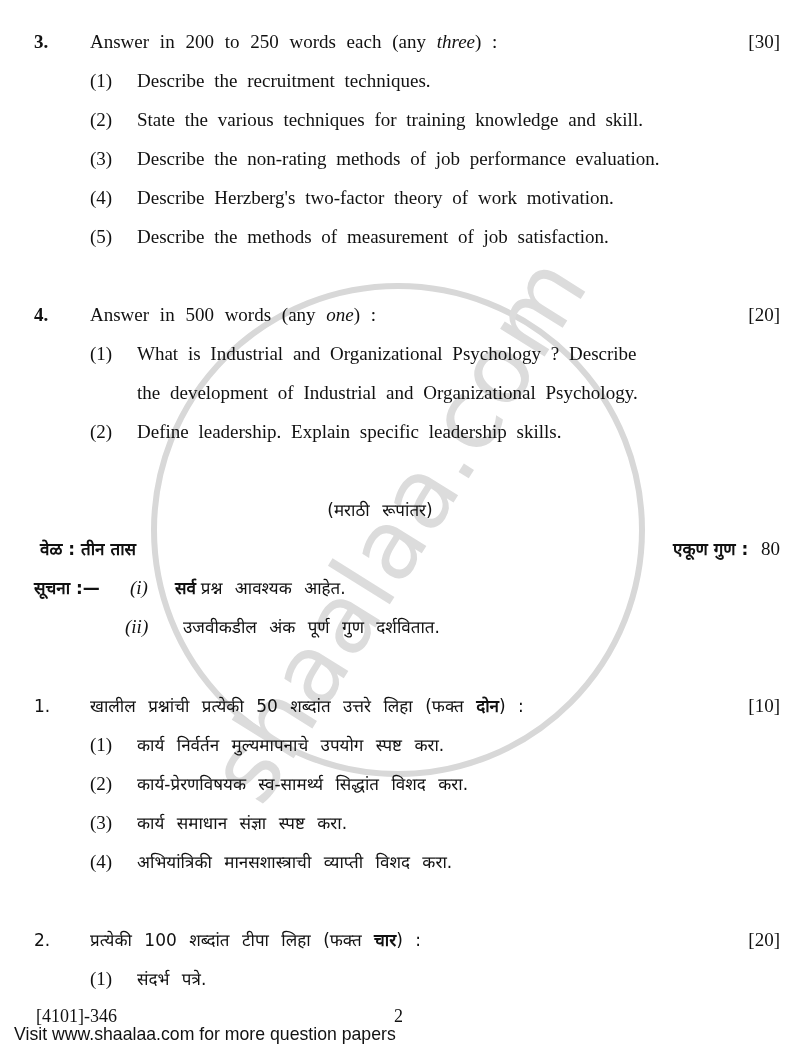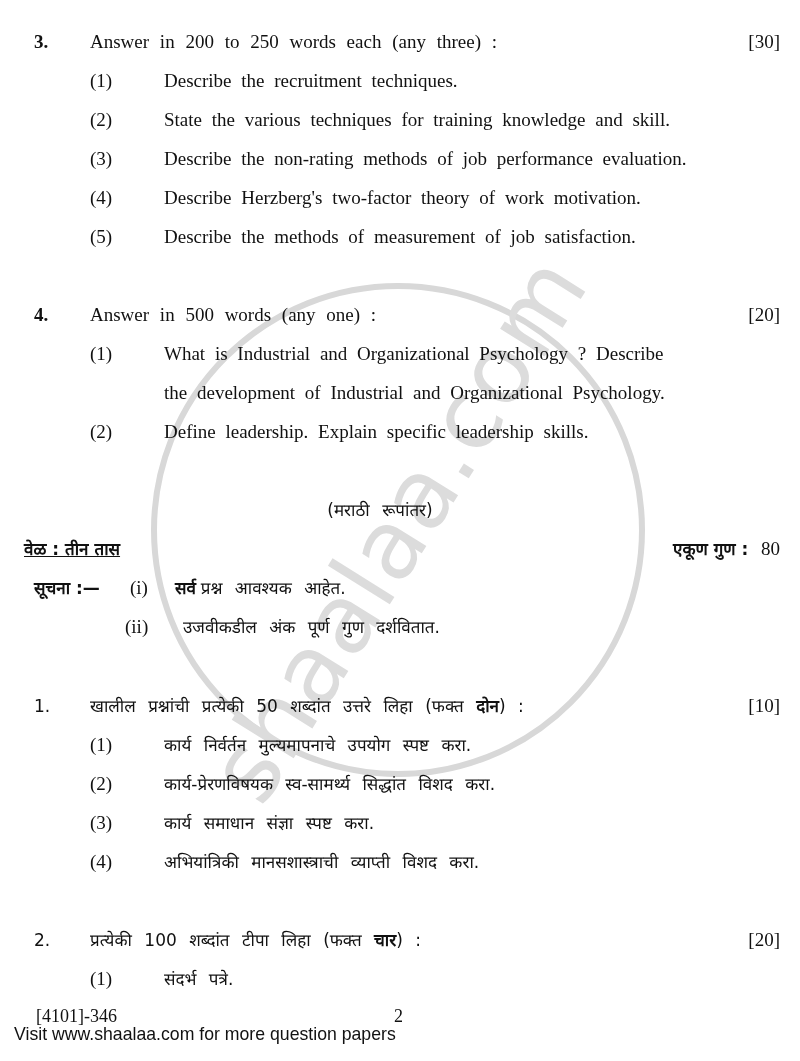--- a/index.html
+++ b/index.html
@@ -69,29 +69,29 @@
       position: absolute;
       left: 90px;
       word-spacing: 6px;
     }
     .sublabel {
       position: absolute;
       left: 90px;
     }
     .subtext {
       position: absolute;
-      left: 164px;
+      left: 137px;
       word-spacing: 5px;
     }
     .marks {
       position: absolute;
       right: 20px;
     }
     .b { font-weight: normal; }
-    .i { }
+    .i { font-style: italic; }
     .deva {
       font-family: "DejaVu Sans", "Liberation Sans", sans-serif;
       font-size: 17px;
       word-spacing: 7px;
     }
     .deva-bold {
       font-family: "DejaVu Sans", "Liberation Sans", sans-serif;
       font-weight: bold;
       font-size: 17px;
     }
@@ -192,21 +192,21 @@
   <div class="line" style="top:418px;">
     <span class="sublabel">(2)</span>
     <span class="subtext">Define leadership. Explain specific leadership skills.</span>
   </div>
 
   <div class="line" style="top:496px;">
     <span class="center deva">(मराठी रूपांतर)</span>
   </div>
 
   <div class="line" style="top:535px;">
-    <span class="qnum deva-bold" style="left:24px;text-decoration:underline;">वेळ : तीन तास</span>
+    <span class="qnum deva-bold" style="left:40px;">वेळ : तीन तास</span>
     <span class="marks">
       <span class="deva-bold">एकूण गुण :</span>
       <span class="b" style="margin-left:8px;">80</span>
     </span>
   </div>
 
   <div class="line" style="top:574px;">
     <span class="deva-bold" style="position:absolute;left:34px;">सूचना :—</span>
     <span class="i" style="position:absolute;left:130px;">(i)</span>
     <span style="position:absolute;left:175px;">

